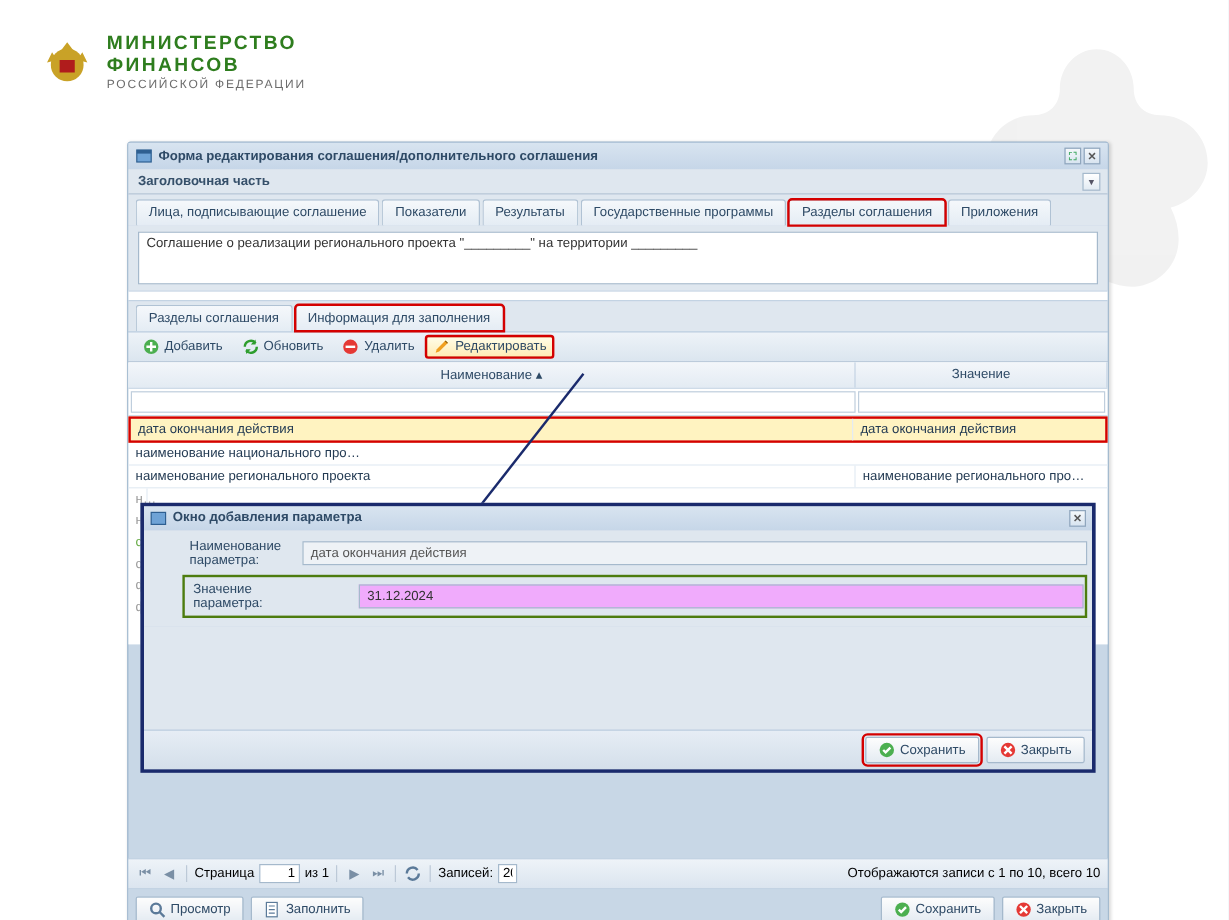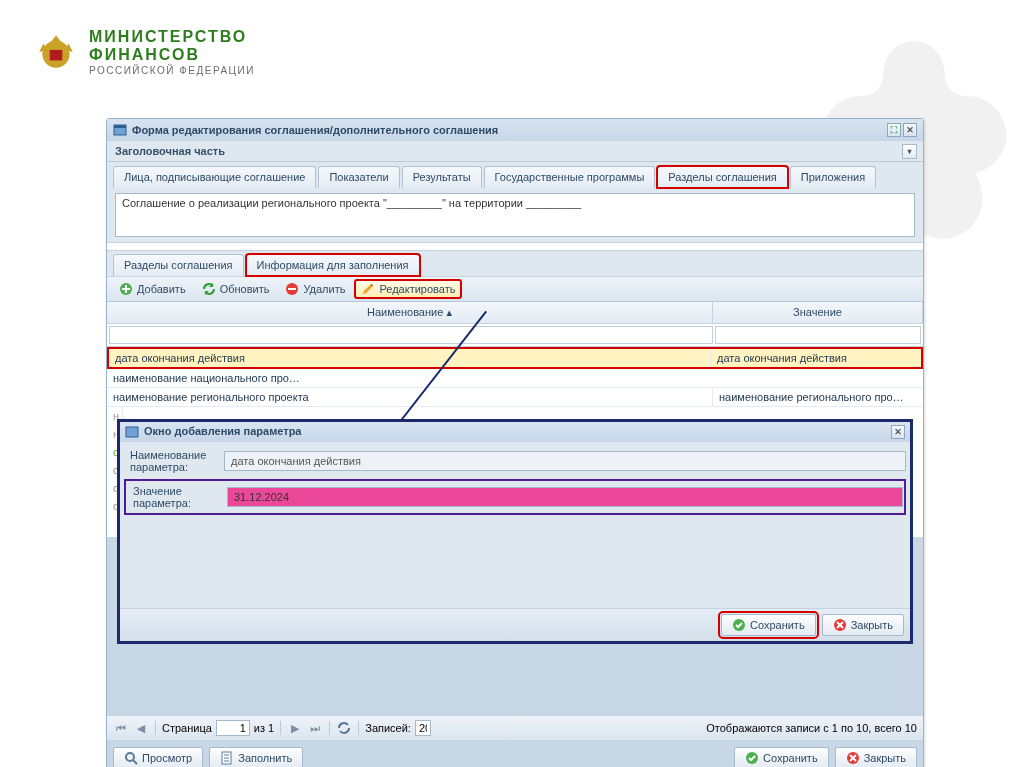--- a/index.html
+++ b/index.html
@@ -49,24 +49,24 @@
   .grid-row .cell { padding: 3px 6px; color: #243b53; white-space: nowrap; overflow: hidden; text-overflow: ellipsis; }
   .grid-row .c1 { flex: 1; border-right: 1px solid #e3ebf3; }
   .grid-row .c2 { width: 210px; }
   .grid-row.sel { background: #fff3c1; border: 2px solid #d40000; }
   .grid-stub { color: #999; padding: 3px 6px; width: 16px; border-right: 1px solid #e3ebf3; }
 
   .modal-wrap { position: absolute; left: 10px; top: 300px; width: 796px; border: 3px solid #1a2a6c; background: #c8d7e6; z-index: 10; }
   .modal-title { display: flex; padding: 3px 5px; background: linear-gradient(#d8e4f0,#c6d6e8); font-weight: bold; color: #2e4a66; }
   .modal-title .sp { flex: 1; }
   .modal-body { background: #dfe7ef; padding: 4px; }
-  .mrow { display: flex; align-items: center; margin-bottom: 3px; }
-  .mrow.hl { border: 2px solid #4c1d95; padding: 1px; }
+  .mrow { display: flex; align-items: center; margin-bottom: 3px; margin-left: 28px; }
+  .mrow.hl { border: 2px solid #4d7c0f; padding: 1px; gap: 44px; }
   .mrow .mlbl { width: 100px; padding: 3px 6px; color: #2e4a66; }
-  .mrow .mval { flex: 1; background: #ec4899; border: 1px solid #a5b9cc; padding: 3px 6px; color: #333; }
+  .mrow .mval { flex: 1; background: #f0abfc; border: 1px solid #a5b9cc; padding: 3px 6px; color: #333; }
   .mrow.ro .mval { background: #eef2f6; color: #555; }
   .modal-spacer { height: 86px; background: #dfe7ef; }
   .modal-footer { display: flex; justify-content: flex-end; gap: 6px; padding: 5px 6px; background: linear-gradient(#e6edf5,#d4dfea); border-top: 1px solid #c3d3e3; }
   .fbtn { display: inline-flex; align-items: center; gap: 4px; padding: 3px 10px; background: linear-gradient(#fdfdfd,#e4ebf2); border: 1px solid #a5b9cc; border-radius: 2px; color: #2e4a66; cursor: pointer; }
   .fbtn.hl { outline: 2px solid #d40000; outline-offset: 1px; }
 
   .hl-line { position: absolute; border-top: 2px solid #1a2a6c; transform-origin: left top; }
 
   .pager { display: flex; align-items: center; gap: 4px; padding: 4px 6px; background: linear-gradient(#eef3f8,#dbe5ef); border-top: 1px solid #c3d3e3; border-bottom: 1px solid #c3d3e3; }
   .pager .pbtn { width: 16px; height: 16px; display: inline-flex; align-items: center; justify-content: center; color: #7a8fa5; cursor: pointer; }

